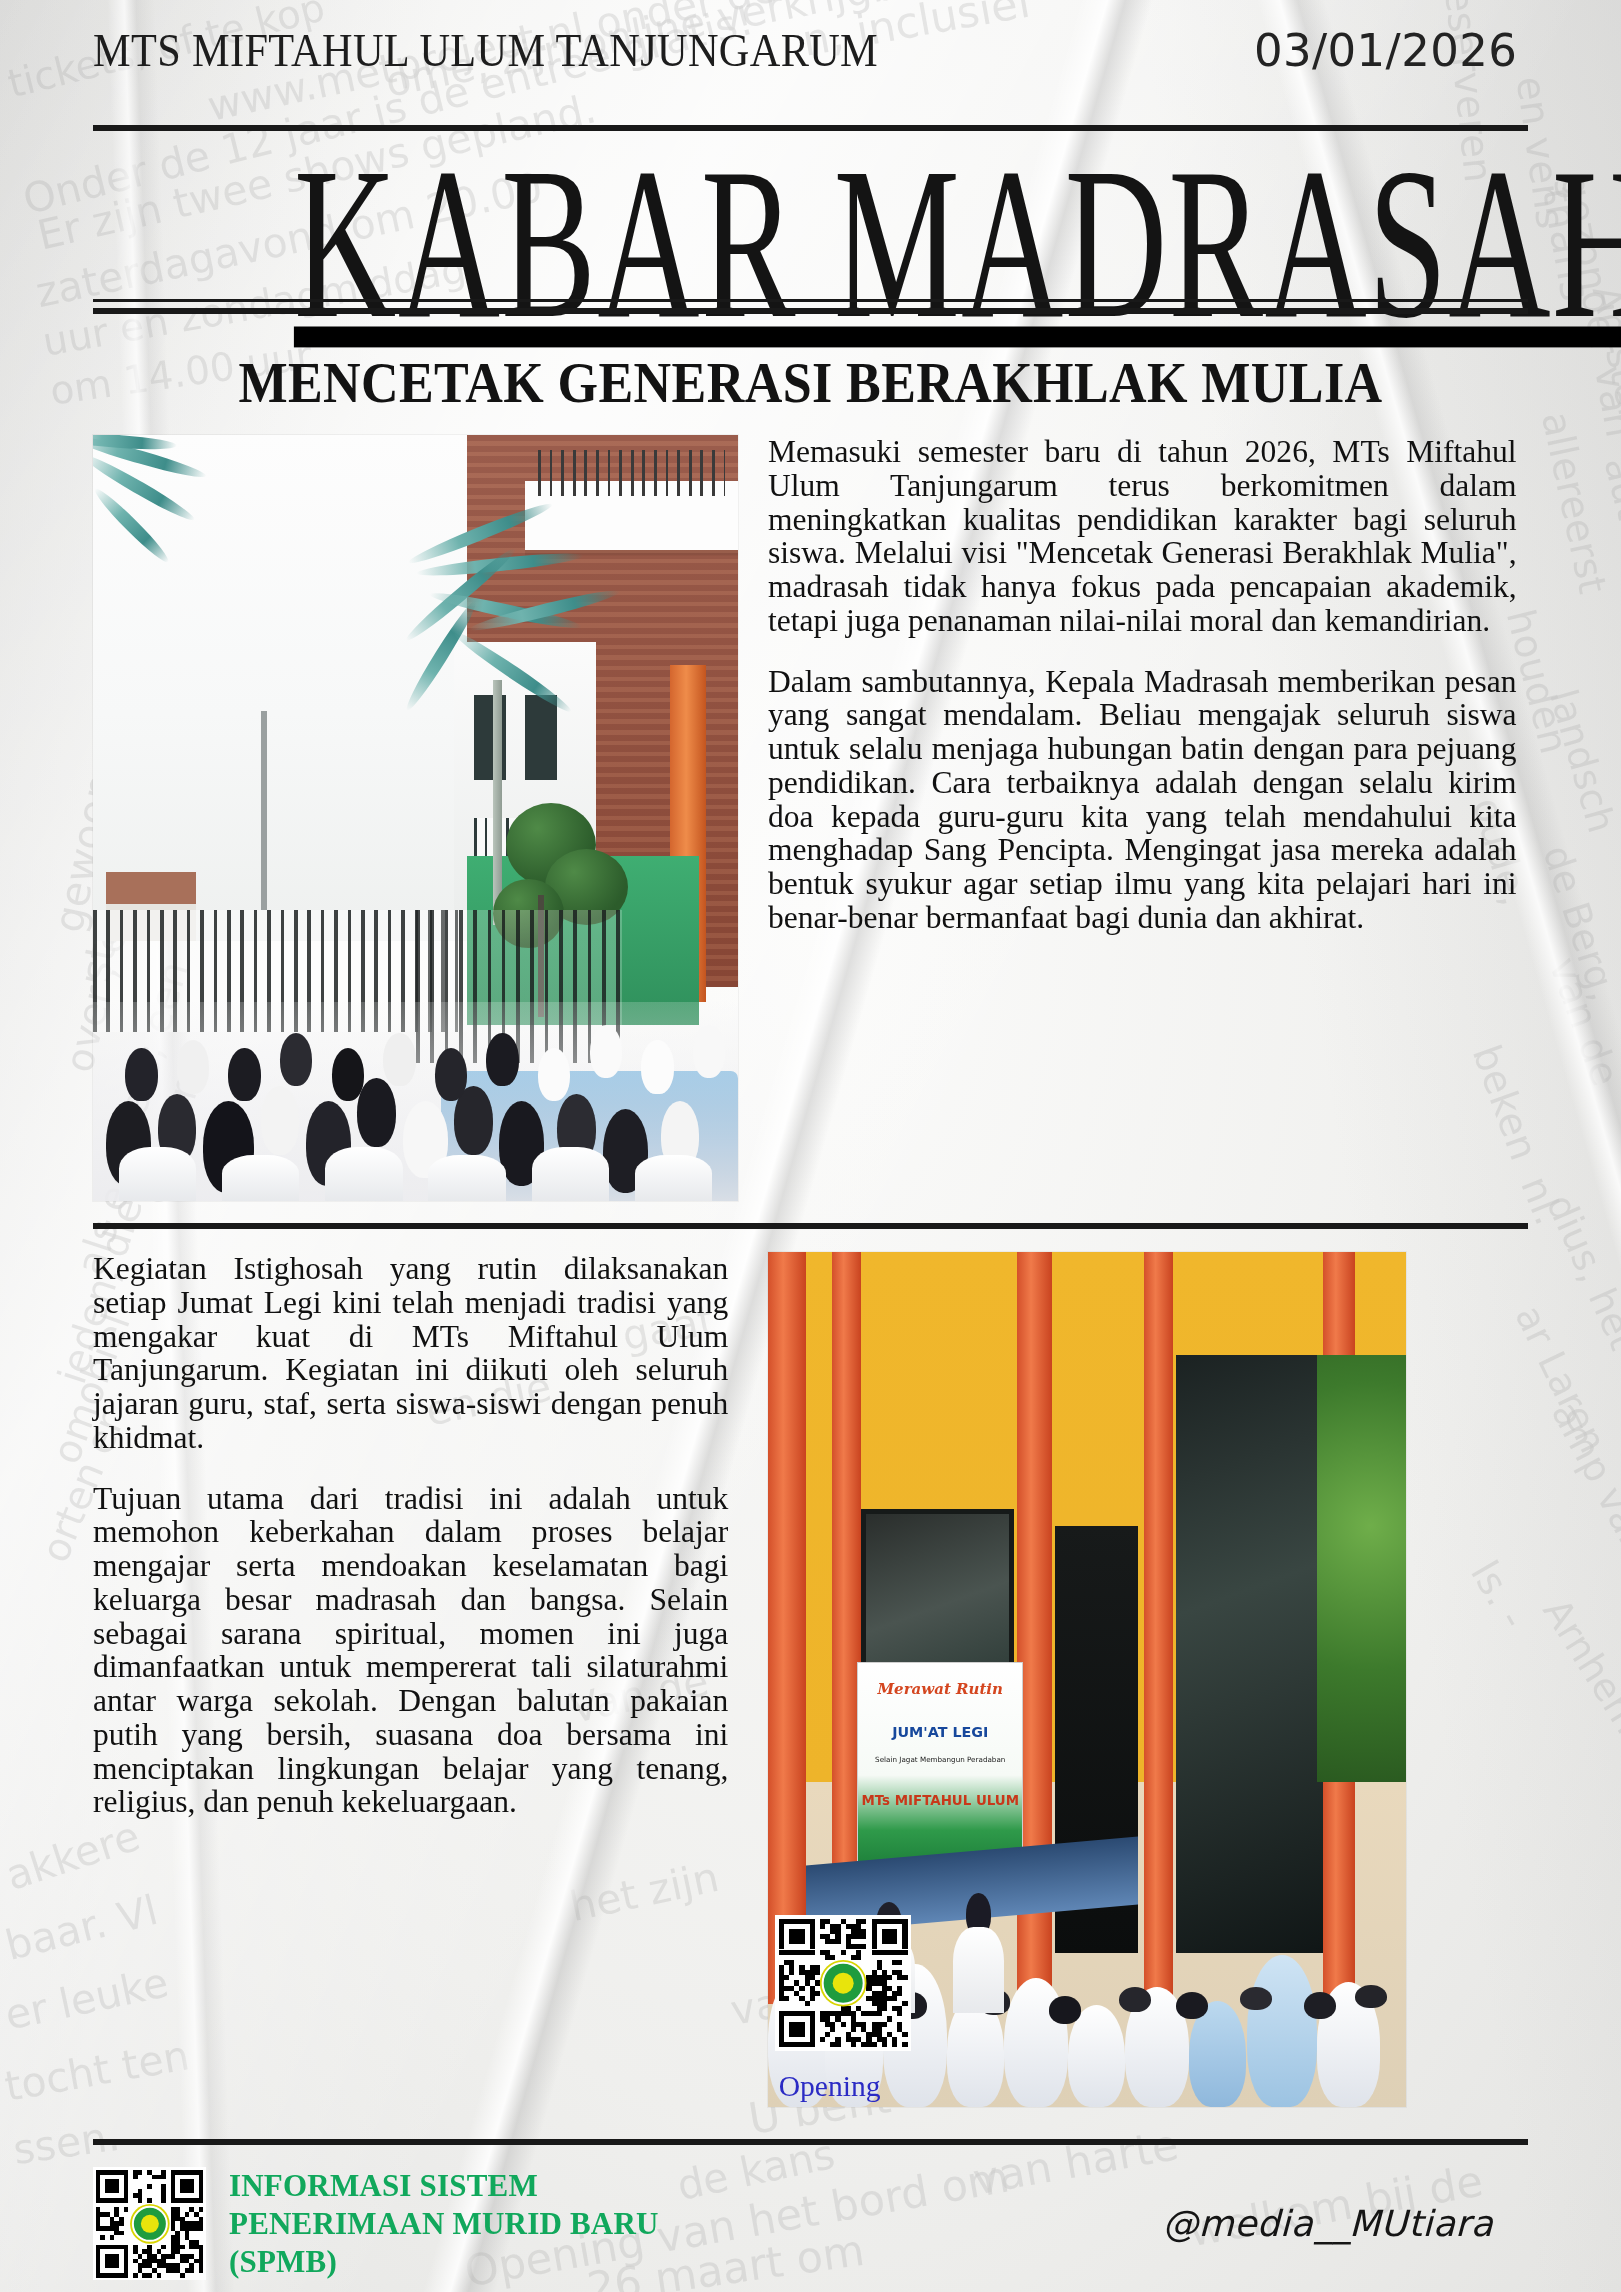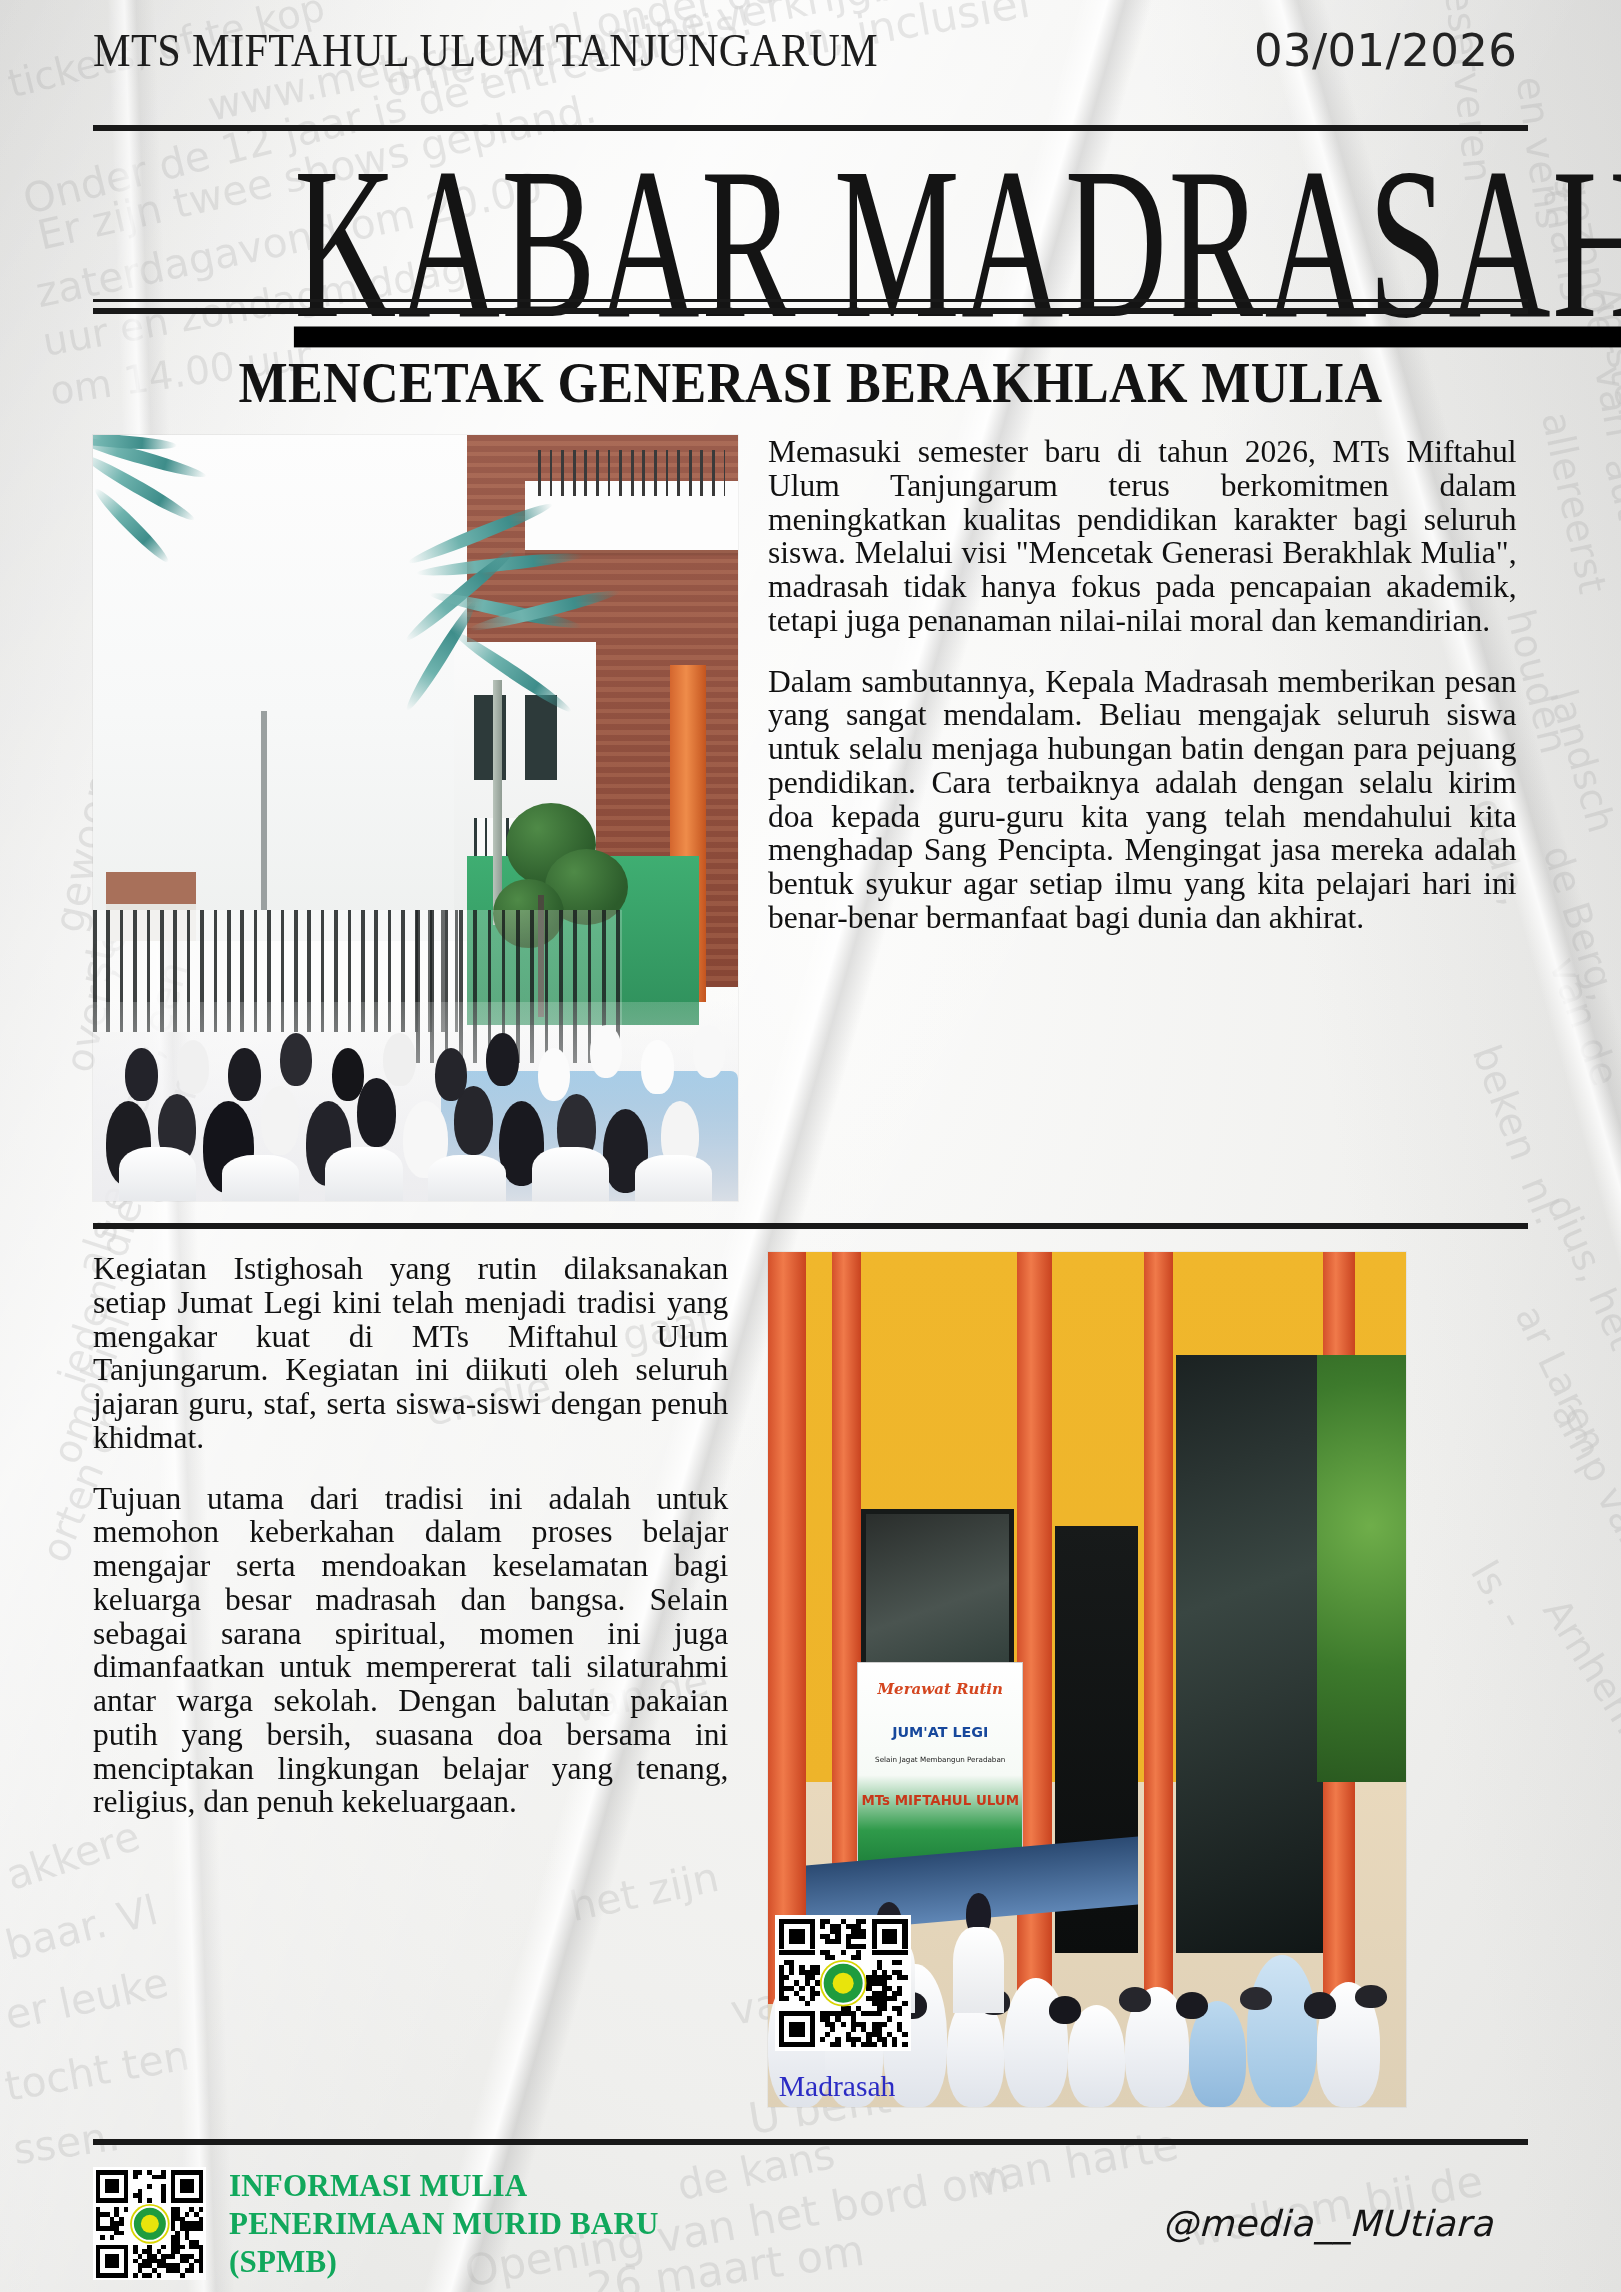--- a/index.html
+++ b/index.html
@@ -893,21 +893,21 @@
               <i class="qr-mod" style="left:68%;top:96%;width:4%;height:4%"></i>
               <i class="qr-mod" style="left:72%;top:96%;width:4%;height:4%"></i>
               <i class="qr-mod" style="left:80%;top:96%;width:4%;height:4%"></i>
               <i class="qr-mod" style="left:88%;top:96%;width:4%;height:4%"></i>
               <i class="qr-mod" style="left:96%;top:96%;width:4%;height:4%"></i>
               <div class="qr-logo">
                 <div class="qr-logo-inner"></div>
               </div>
             </div>
         </div>
-        <div class="website-label">Madrasah</div>
+        <div class="website-label">Opening</div>
       </div>
     </div>
 
     <div class="rule-4">
       <div class="rule-thick"></div>
     </div>
 
     <div class="footer">
       <div class="footer-qr">
         <div class="qr-canvas">
@@ -1142,21 +1142,21 @@
             <i class="qr-mod" style="left:43.47826086956522%;top:95.65217391304347%;width:4.3478260869565215%;height:4.3478260869565215%"></i>
             <i class="qr-mod" style="left:47.826086956521735%;top:95.65217391304347%;width:4.3478260869565215%;height:4.3478260869565215%"></i>
             <i class="qr-mod" style="left:56.52173913043478%;top:95.65217391304347%;width:4.3478260869565215%;height:4.3478260869565215%"></i>
             <i class="qr-mod" style="left:78.26086956521739%;top:95.65217391304347%;width:4.3478260869565215%;height:4.3478260869565215%"></i>
             <div class="qr-logo">
               <div class="qr-logo-inner"></div>
             </div>
           </div>
       </div>
       <div class="footer-text">
-        <div>INFORMASI MULIA</div>
+        <div>INFORMASI SISTEM</div>
         <div>PENERIMAAN MURID BARU</div>
         <div>(SPMB)</div>
       </div>
       <div class="footer-handle">@media__MUtiara</div>
     </div>
 
   </div>
 </div>
 
 

